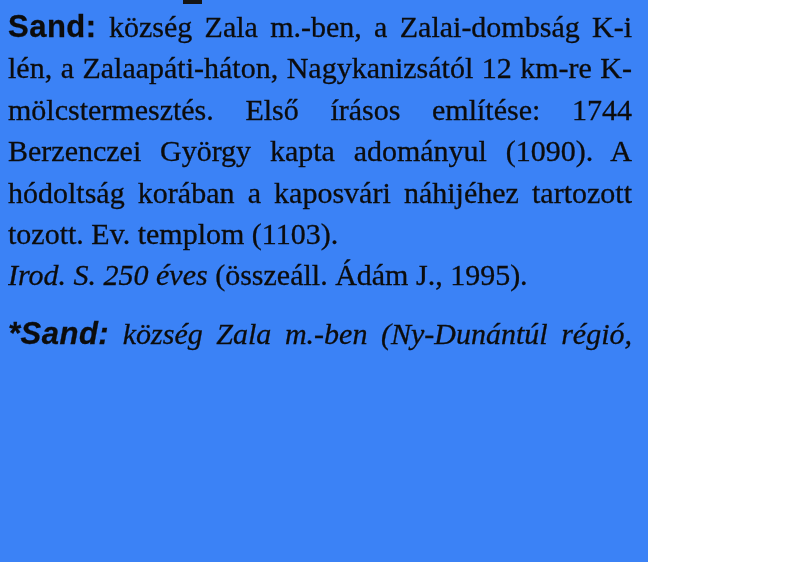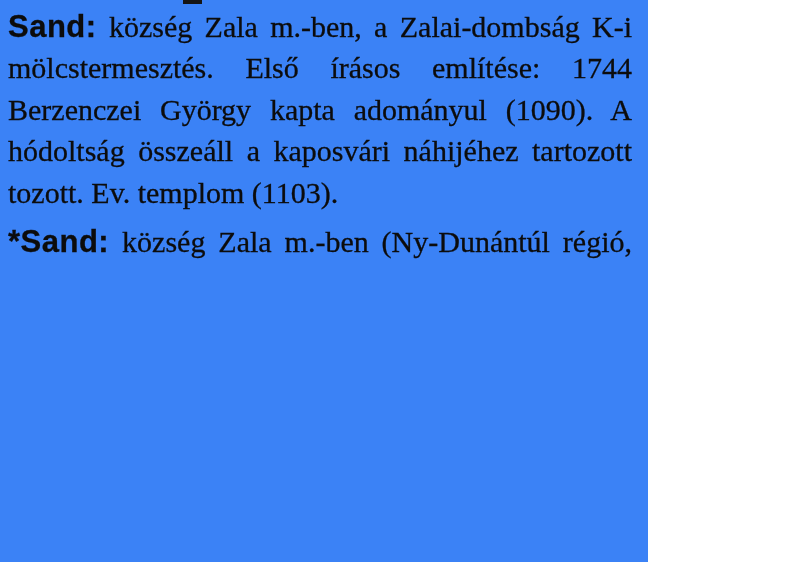--- a/index.html
+++ b/index.html
@@ -27,21 +27,22 @@
     height: 41.4px;
     text-align: justify;
     text-align-last: justify;
     -webkit-text-stroke: 0.3px #0c0c0c;
     overflow: hidden;
   }
   .line.no-just {
     text-align-last: left;
   }
   .line.para-gap {
-    margin-top: 8px;
+    margin-top: 17px;
+    font-style: italic;
   }
   .hw {
     font-family: "Liberation Sans", sans-serif;
     font-weight: bold;
     font-size: 31px;
     letter-spacing: 0.5px;
   }
   .it {
     font-style: italic;
   }
@@ -58,31 +59,33 @@
 <body>
 
 <div class="page">
 
   <div class="artifact"></div>
 
   <div class="text-block">
 
     <div class="line"><span class="hw">Sand:</span><span> község Zala m.-ben, a Zalai-dombság K-i szé-</span></div>
 
+    <div class="line"><span>lén, a Zalaapáti-háton, Nagykanizsától 12 km-re K-</span></div>
 
 
     <div class="line"><span>mölcstermesztés. Első írásos említése: 1744 (Sond).</span></div>
 
     <div class="line"><span>Berzenczei György kapta adományul (1090). A török</span></div>
 
-    <div class="line"><span>hódoltság összeáll a kaposvári náhijéhez tartozott</span></div>
+    <div class="line"><span>hódoltság korában a kaposvári náhijéhez tartozott</span></div>
 
 
 
 
     <div class="line no-just"><span>tozott. Ev. templom (1103).</span></div>
 
+    <div class="line no-just"><span class="it">Irod. S. 250 éves </span><span>(összeáll. Ádám J., 1995).</span></div>
 
     <div class="line para-gap"><span class="hw">*Sand:</span><span> község Zala m.-ben (Ny-Dunántúl régió,</span></div>
 
 
   </div>
 </div>
 
 </body></html>

